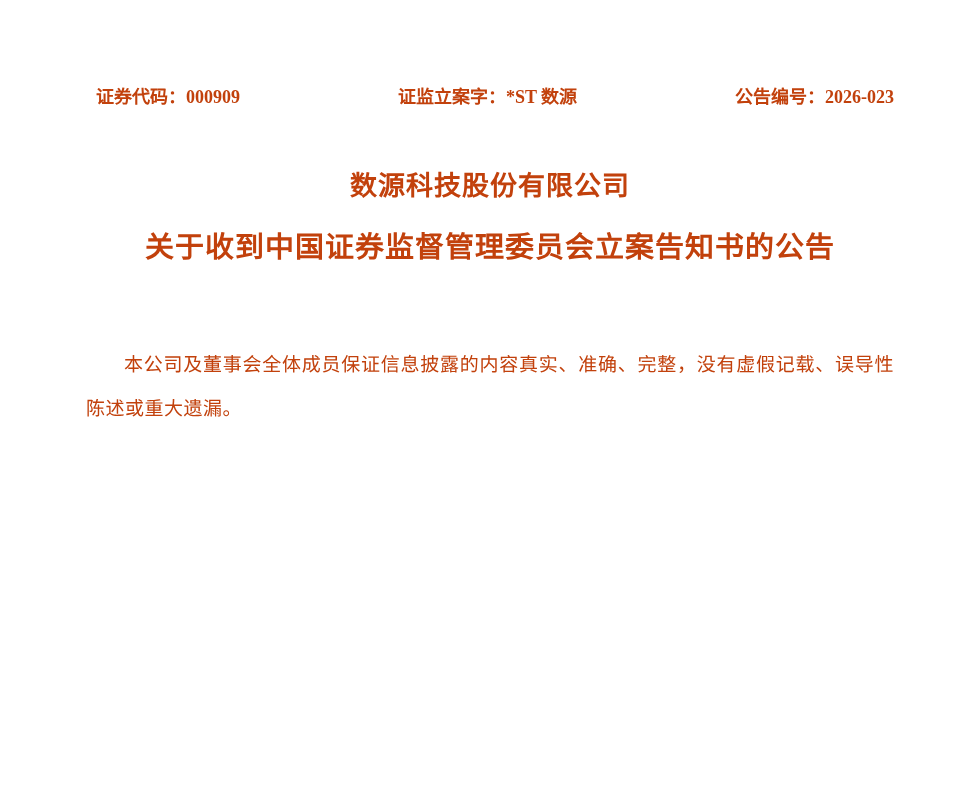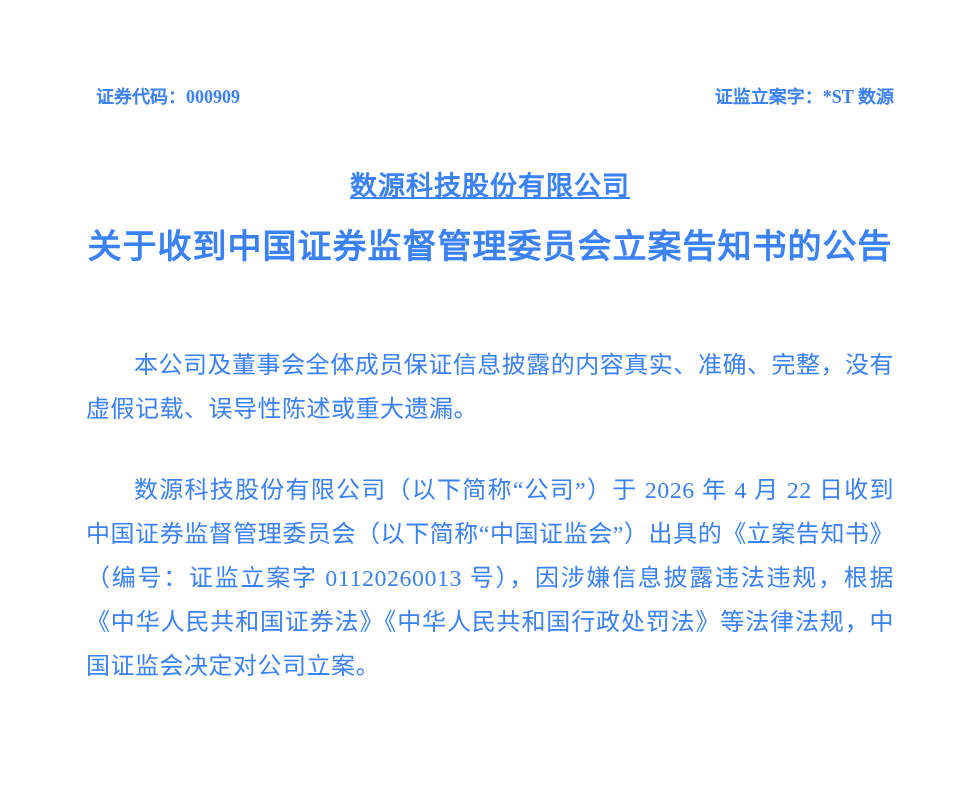--- a/index.html
+++ b/index.html
@@ -6,21 +6,21 @@
     margin: 0;
     padding: 0;
     background: #ffffff;
   }
   .page {
     position: relative;
     width: 964px;
     height: 788px;
     box-sizing: border-box;
     background: #ffffff;
-    color: #3b82f6;
+    color: #c2410c;
     font-family: "Liberation Serif", "DejaVu Serif", serif;
     padding: 86px 70px 0 86px;
     overflow: hidden;
   }
   .header-row {
     display: flex;
     justify-content: space-between;
     align-items: baseline;
     padding-left: 10px;
     font-size: 18px;
@@ -28,59 +28,58 @@
     line-height: 22px;
     white-space: nowrap;
   }
   .doc-title {
     margin: 61px 0 0 0;
     text-align: center;
     font-size: 27px;
     font-weight: bold;
     line-height: 35px;
     letter-spacing: 1px;
-    text-decoration: underline;
   }
   .doc-subtitle {
     margin: 24px 0 0 0;
     text-align: center;
-    font-size: 34px;
+    font-size: 29px;
     font-weight: bold;
     line-height: 38px;
     letter-spacing: 1px;
   }
   .doc-body {
     margin-top: 77px;
   }
   .doc-body p {
     margin: 0;
-    font-size: 24px;
+    font-size: 19px;
     line-height: 44px;
     text-indent: 2em;
     text-align: justify;
     letter-spacing: 0.5px;
   }
   .doc-body p.disclaimer {
     margin-bottom: 37px;
   }
 </style>
 </head>
 <body>
 
 <div class="page">
 
   <div class="header-row">
     <span class="header-item"><span>证券代码：</span><span>000909</span></span>
 
     <span class="header-item"><span>证监立案字：</span><span>*ST 数源</span></span>
 
+    <span class="header-item"><span>公告编号：</span><span>2026-023</span></span>
   </div>
 
   <h1 class="doc-title">数源科技股份有限公司</h1>
 
   <h2 class="doc-subtitle">关于收到中国证券监督管理委员会立案告知书的公告</h2>
 
   <div class="doc-body">
     <p class="disclaimer">本公司及董事会全体成员保证信息披露的内容真实、准确、完整，没有虚假记载、误导性陈述或重大遗漏。</p>
-    <p>数源科技股份有限公司（以下简称“公司”）于 2026 年 4 月 22 日收到中国证券监督管理委员会（以下简称“中国证监会”）出具的《立案告知书》（编号：证监立案字 01120260013 号），因涉嫌信息披露违法违规，根据《中华人民共和国证券法》《中华人民共和国行政处罚法》等法律法规，中国证监会决定对公司立案。</p>
   </div>
 
 </div>
 
 </body></html>

